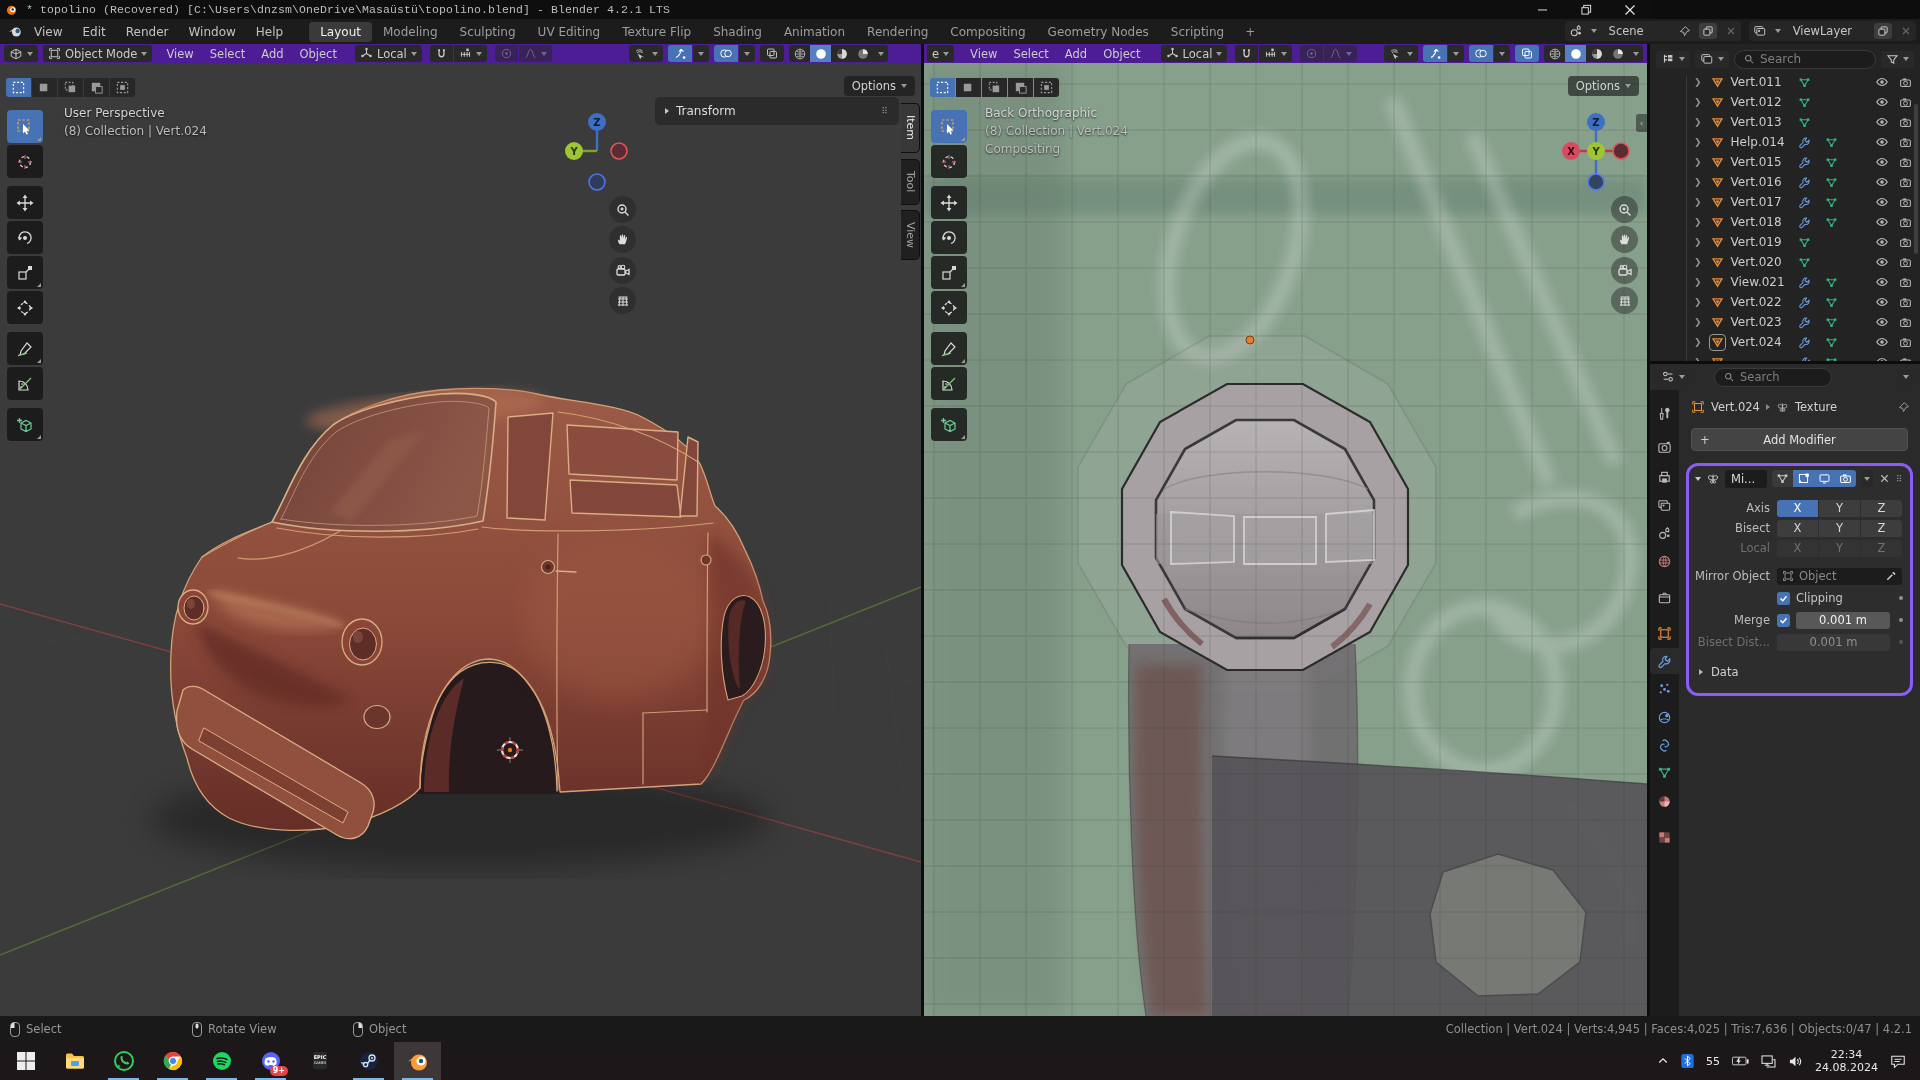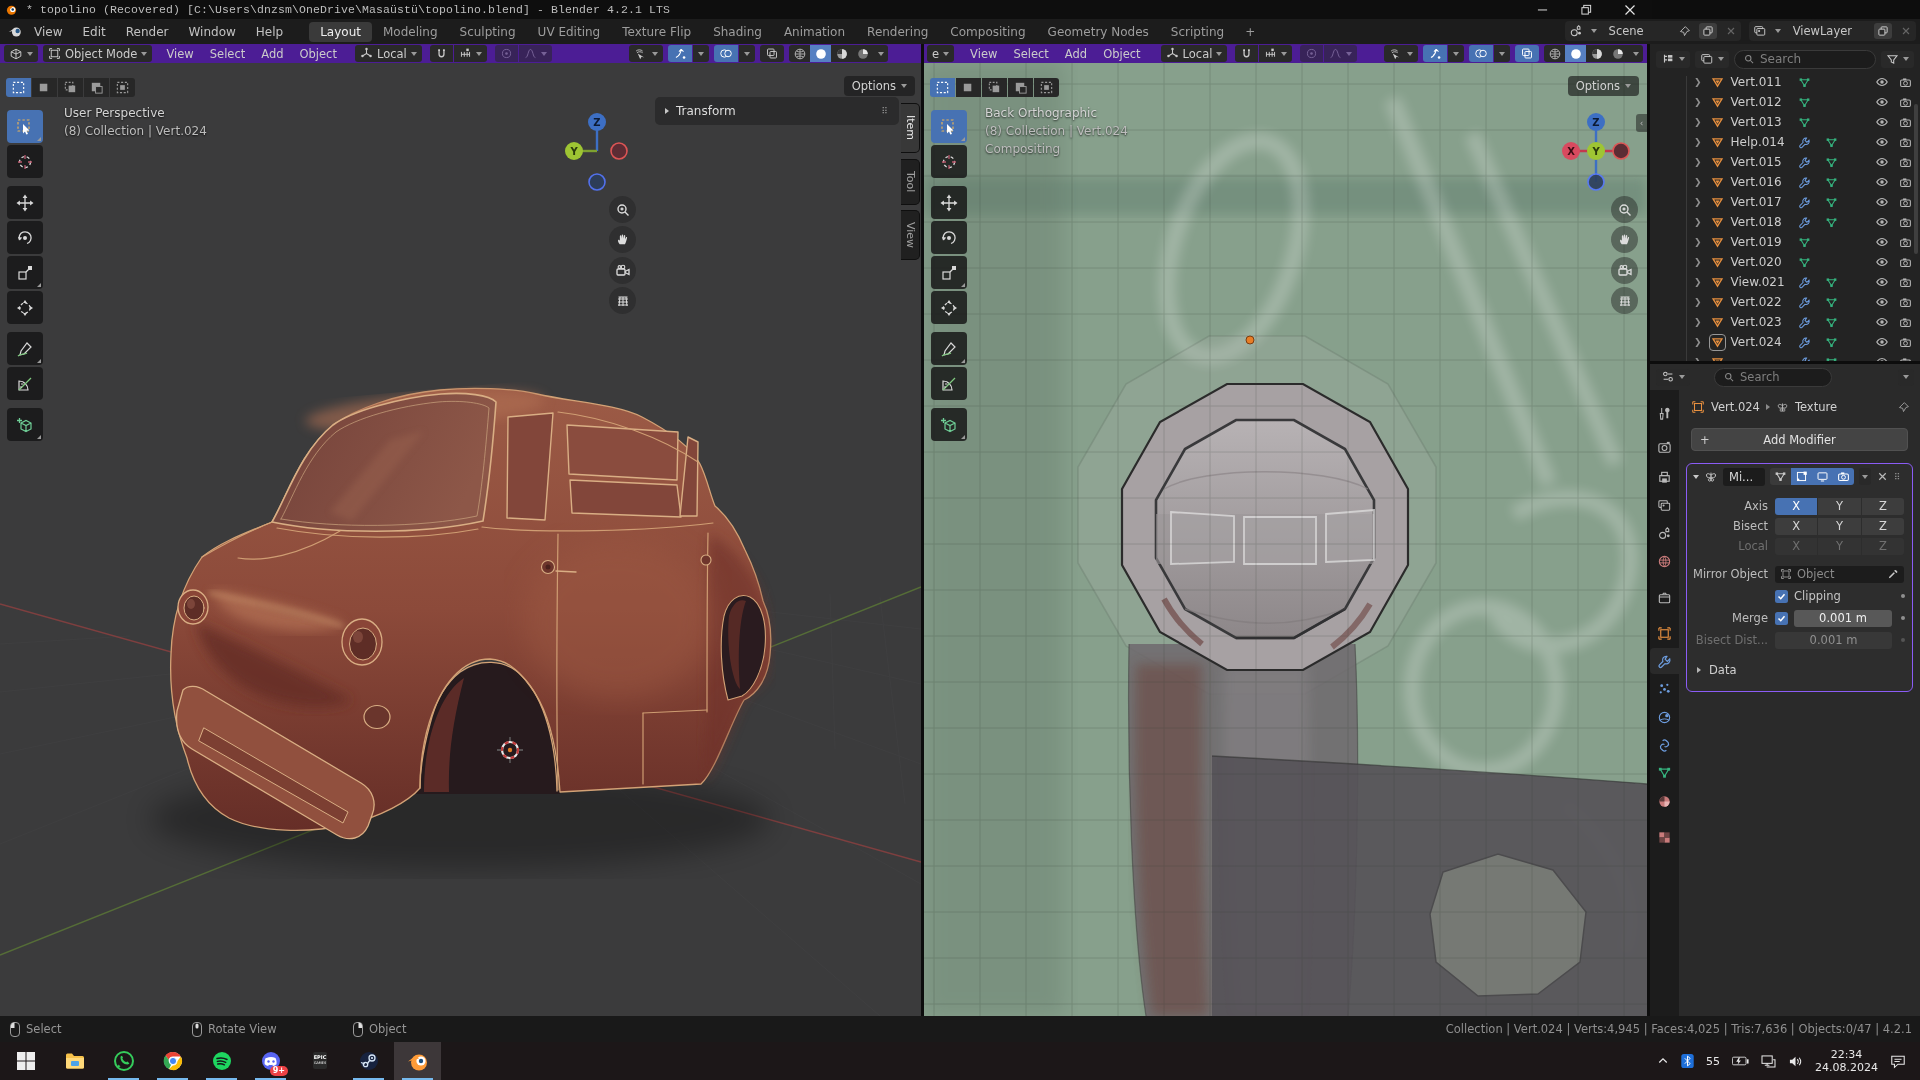--- a/index.html
+++ b/index.html
@@ -69,21 +69,21 @@
 
   #props { left:1650px; top:364px; width:270px; height:652px; background:#2a2a2a; font-size:11.5px; color:#c5c5c5; overflow:hidden; }
   #props .phead { height:26px; display:flex; align-items:center; padding:0 6px; gap:6px; }
   #ptabs { position:absolute; left:0; top:26px; width:29px; bottom:0; background:#1c1c1c; }
   .ptab { position:absolute; left:0; width:29px; height:26px; display:flex; align-items:center; justify-content:center; }
   .ptab.on { background:#2a2a2a; border-radius:4px 0 0 4px; }
   .pbody { position:absolute; left:29px; top:26px; right:0; bottom:0; }
   .bcrumb { display:flex; align-items:center; gap:6px; padding:10px 10px 4px 12px; color:#d0d0d0; }
   .addmod { margin:10px 12px 0 12px; height:23px; background:#444444; border:1px solid #515151; border-radius:4px; display:flex; align-items:center; justify-content:center; color:#e2e2e2; position:relative; }
   .addmod .plus { position:absolute; left:8px; color:#cfcfcf; }
-  .modpanel { margin:12px 7px 0 7px; border:1px solid #8b5cf6; border-radius:6px; background:#2d2d2d; padding-bottom:10px; }
+  .modpanel { margin:12px 7px 0 7px; border:3px solid #8b5cf6; border-radius:12px; background:#2d2d2d; padding-bottom:10px; }
   .mhead { height:25px; display:flex; align-items:center; gap:5px; padding:0 6px; }
   .mname { background:#1c1c1c; border-radius:3px; height:18px; display:flex; align-items:center; padding:0 6px; color:#d8d8d8; width:42px; }
   .mrow { display:flex; align-items:center; height:18px; margin:2px 8px 2px 0; position:relative; }
   .mrow .lbl { width:88px; text-align:right; padding-right:7px; color:#bdbdbd; }
   .mrow .lbl.dim, .dim { color:#6f6f6f; }
   .xyz { display:flex; flex:1; gap:1px; }
   .xyz div { flex:1; height:17px; background:#3d3d3d; display:flex; align-items:center; justify-content:center; color:#d6d6d6; }
   .xyz div:first-child { border-radius:3px 0 0 3px; }
   .xyz div:last-child { border-radius:0 3px 3px 0; }
   .xyz .on { background:#4772b3; color:#fff; }

